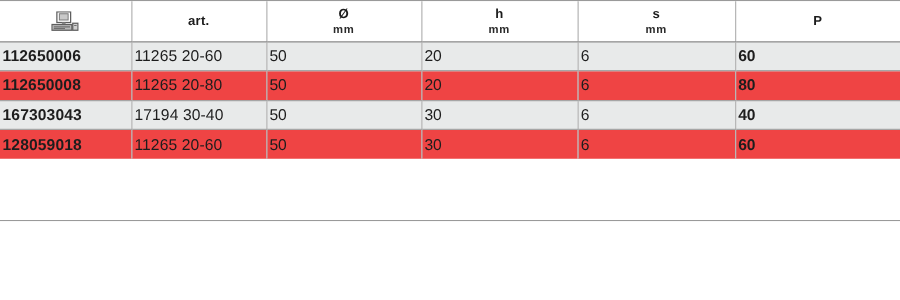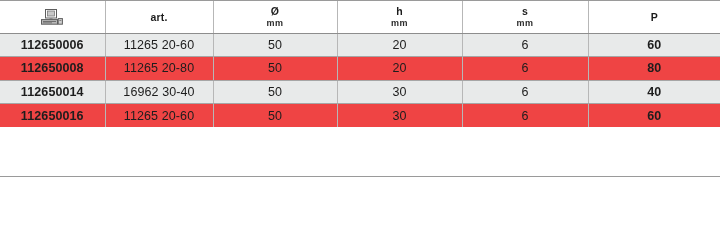--- a/index.html
+++ b/index.html
@@ -43,21 +43,21 @@
   .hdr-stack{display:flex;flex-direction:column;align-items:center;justify-content:center;gap:1px;}
   .hdr-main{font-size:10.5px;font-weight:bold;letter-spacing:.2px;}
   .hdr-sub{font-size:9px;font-weight:bold;letter-spacing:.6px;color:#2a2a2a;}
 
   .pc-icon{display:block;margin:0 auto;}
 
   tbody tr{height:23.6px;}
   tbody td{
     border-right:1px solid #b7b7b7;
     border-bottom:1px solid #a6a6a6;
-    text-align:center;
+    text-align:left;
     vertical-align:middle;
     font-size:12.5px;
     color:#1d1d1d;
     padding:0 2px;
     white-space:nowrap;
     margin-left:36px;
   }
   tbody td:last-child{border-right:none;font-weight:bold;}
   tbody tr:last-child td{border-bottom:none;}
   tbody tr.shade td{background:#e8eaea;}
@@ -135,29 +135,29 @@
       </tr>
       <tr class="plain">
         <td class="code">112650008</td>
         <td class="art">11265 20-80</td>
         <td>50</td>
         <td>20</td>
         <td>6</td>
         <td>80</td>
       </tr>
       <tr class="shade">
-        <td class="code">112650014</td>
-        <td class="art">16962 30-40</td>
+        <td class="code">167303043</td>
+        <td class="art">17194 30-40</td>
         <td>50</td>
         <td>30</td>
         <td>6</td>
         <td>40</td>
       </tr>
       <tr class="plain">
-        <td class="code">112650016</td>
+        <td class="code">128059018</td>
         <td class="art">11265 20-60</td>
         <td>50</td>
         <td>30</td>
         <td>6</td>
         <td>60</td>
       </tr>
     </tbody>
   </table>
 </div>
 

